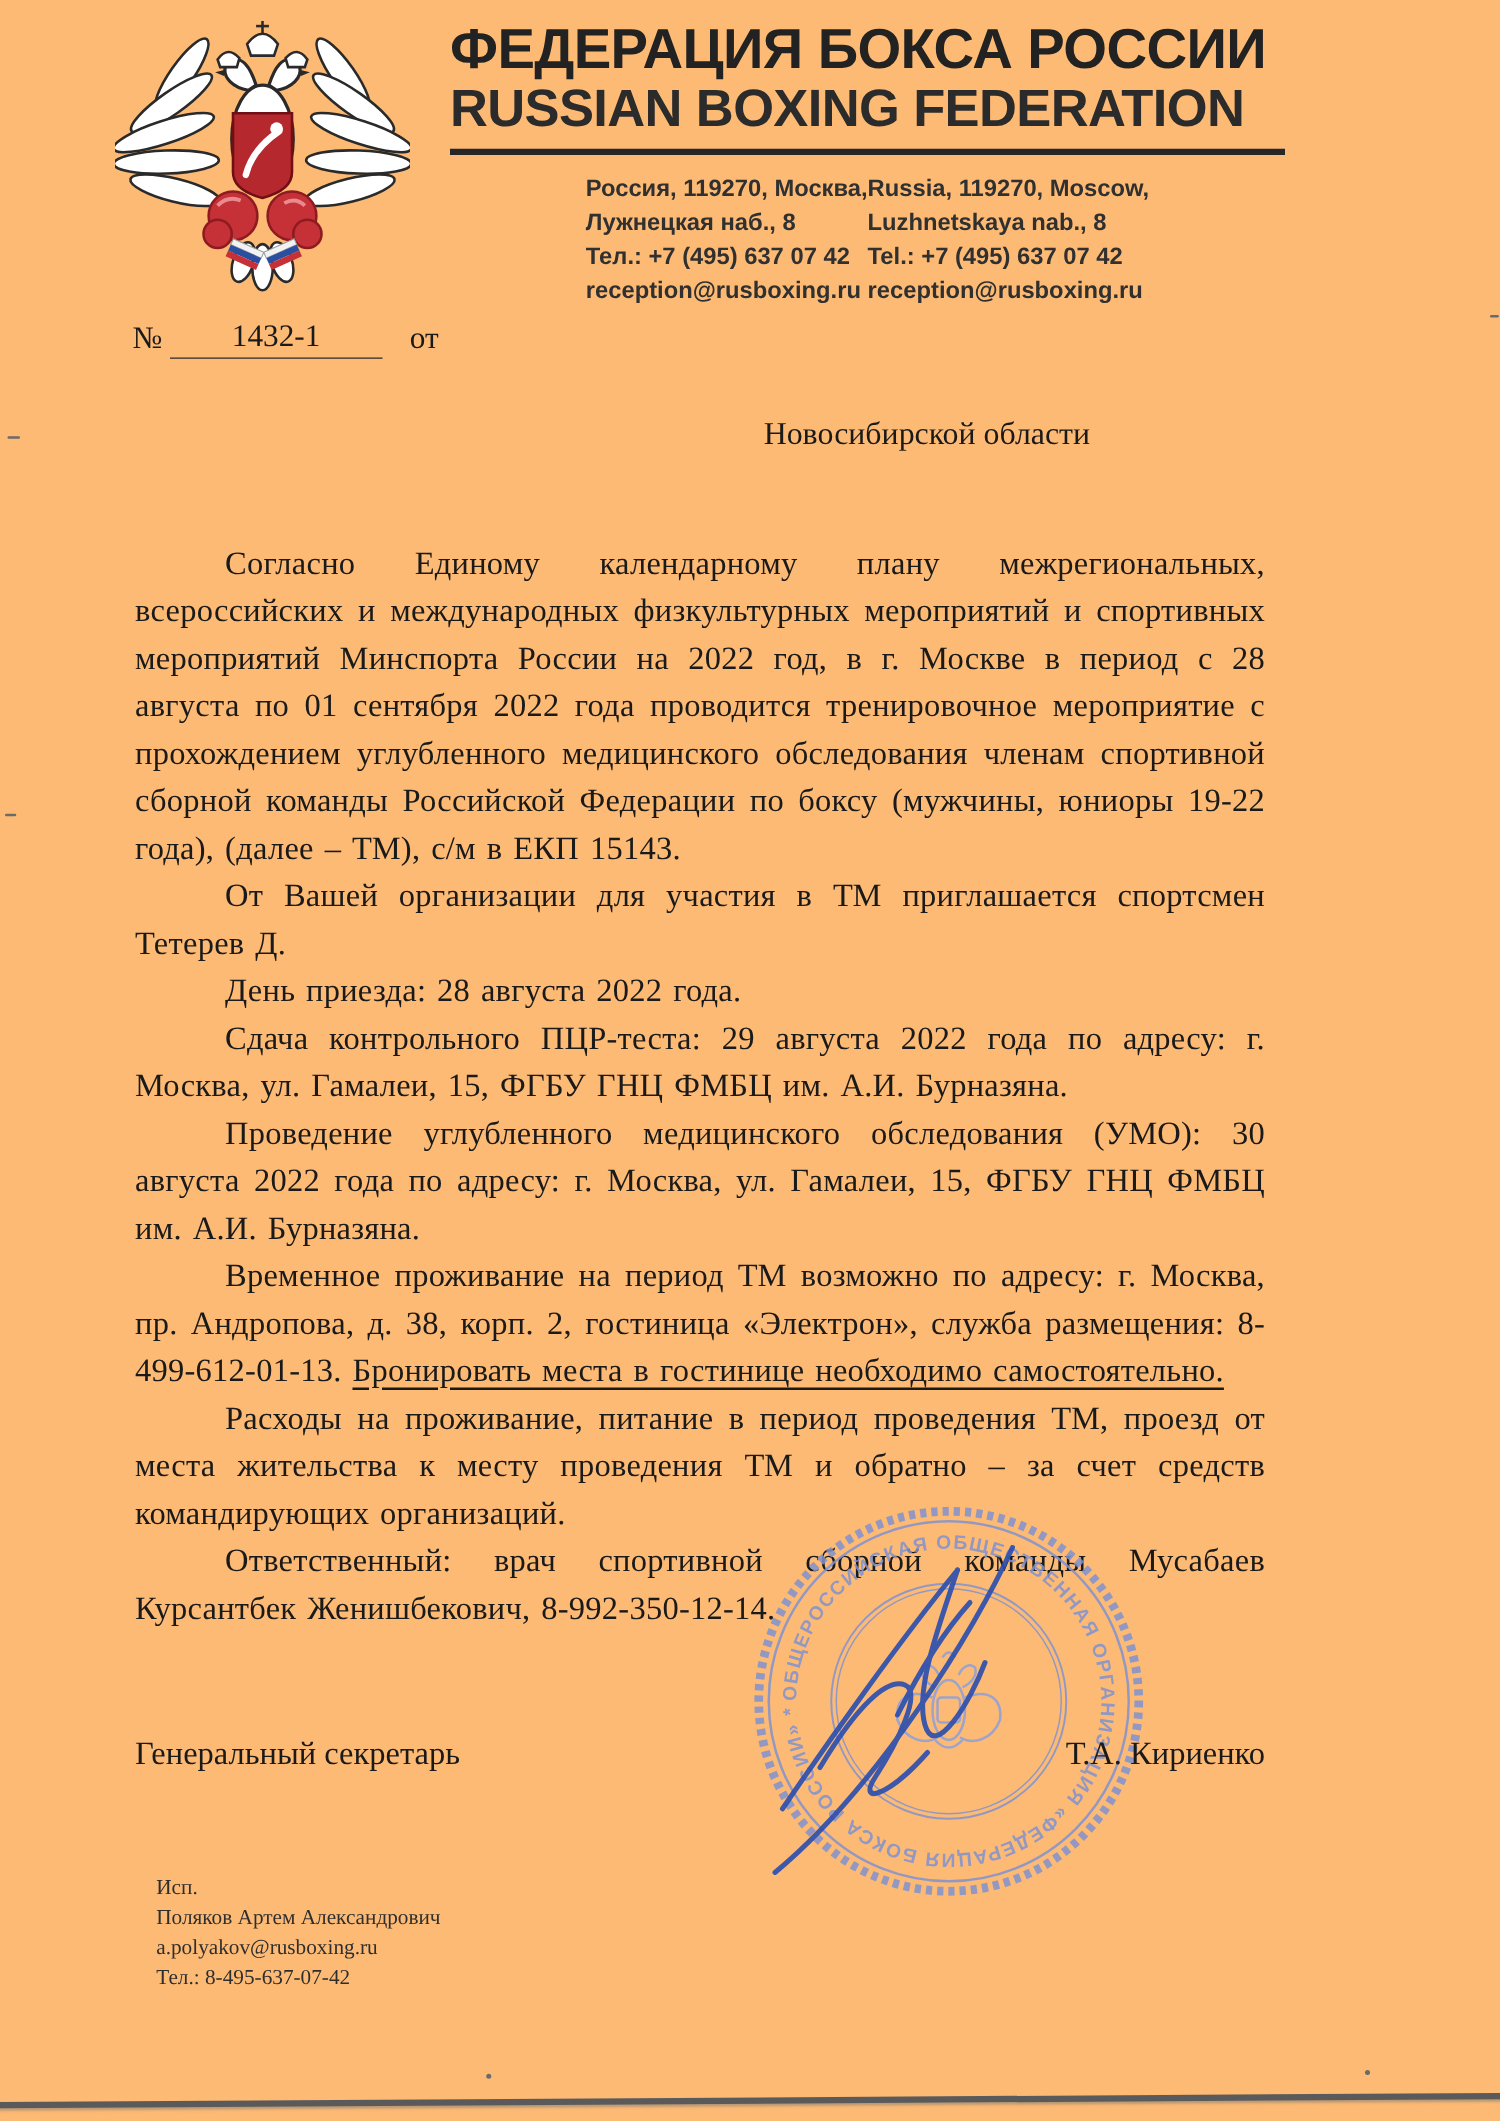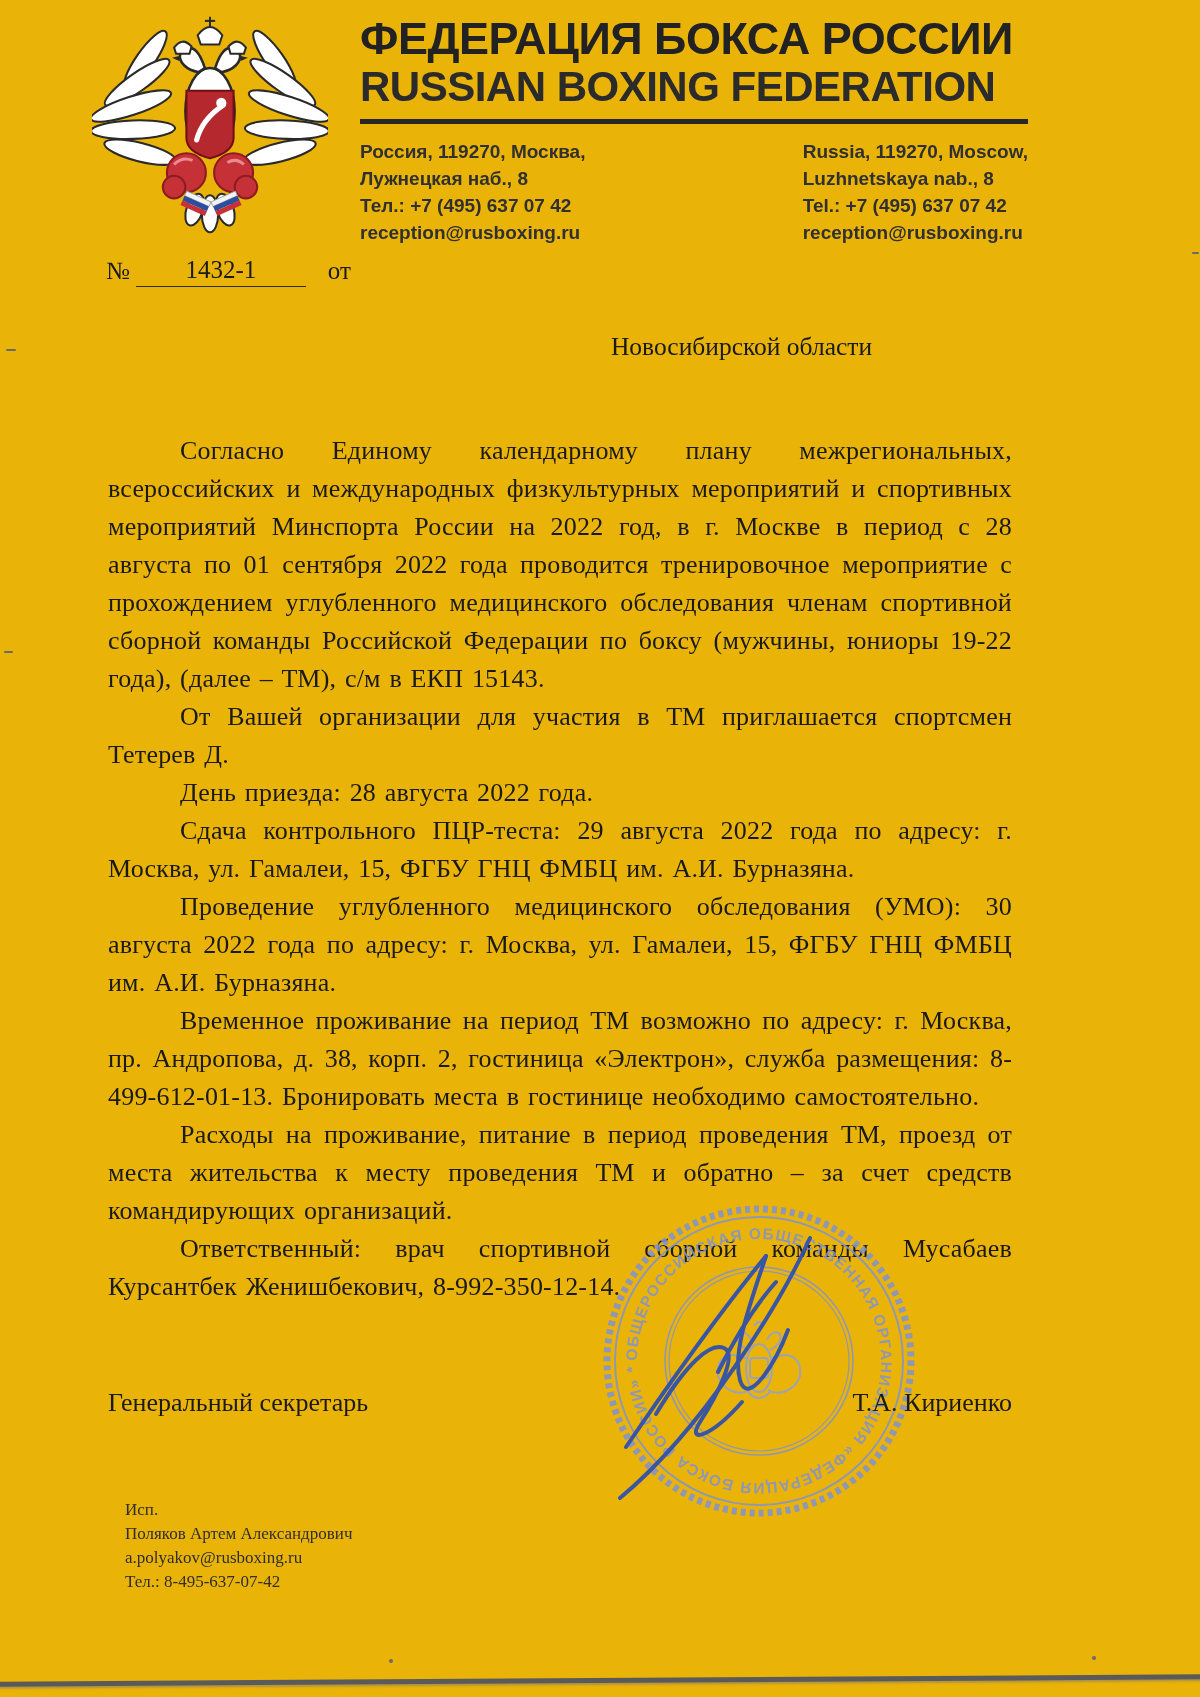--- a/index.html
+++ b/index.html
@@ -1,43 +1,43 @@
 <!DOCTYPE html>
 <html lang="ru"><head>
 <meta charset="utf-8">
 <style>
   html,body{margin:0;padding:0;background:#e8e8e8;}
   .page{
     position:relative;width:1200px;height:1697px;margin:0 auto;
-    background:#eab308;overflow:hidden;
+    background:#fdba74;overflow:hidden;
     font-family:"Liberation Serif","DejaVu Serif",serif;color:#1a1a1a;
   }
   
   .logo-wrap{position:absolute;left:92px;top:8px;width:236px;height:232px;}
   .masthead{position:absolute;left:360px;top:14px;width:668px;font-family:"Liberation Sans","DejaVu Sans",sans-serif;}
   .title-ru{font-size:45px;font-weight:800;letter-spacing:-0.5px;line-height:50px;color:#222;white-space:nowrap;}
   .title-en{font-size:42px;font-weight:700;letter-spacing:-0.5px;line-height:46px;color:#2b2b2b;white-space:nowrap;}
   .rule{height:5px;background:#272727;margin-top:9px;}
-  .addr-row{display:flex;justify-content:space-between;margin-top:14px;}
+  .addr-row{display:flex;justify-content:center;margin-top:14px;}
   .addr-col{font-size:19px;font-weight:600;line-height:27px;color:#303030;}
   .addr-col span{display:block;}
   
   .ref-row{position:absolute;left:100px;top:256px;font-size:25px;display:flex;align-items:flex-end;}
   .ref-label{padding:0 6px 2px 6px;}
   .ref-fill{display:inline-block;border-bottom:1.6px solid #2a2a2a;text-align:center;padding-bottom:2px;}
   .ref-num{width:170px;}
   .ref-date{width:335px;margin-left:14px;}
   .ref-ot{padding:0 8px 2px 22px;}
   
   .addressee{position:absolute;right:186px;top:328px;width:545px;text-align:center;font-size:25.5px;line-height:38px;}
   .addressee .l1{display:block;white-space:nowrap;}
   
   .body-text{position:absolute;left:108px;top:432px;width:904px;font-size:26px;line-height:38px;letter-spacing:0.2px;word-spacing:2px;text-align:justify;}
   .para{margin:0;text-indent:72px;}
-  .u{text-underline-offset:5px;text-decoration-thickness:1.5px;}
+  .u{text-decoration:underline;text-underline-offset:5px;text-decoration-thickness:1.5px;}
   
   .sig-title{position:absolute;left:108px;top:1388px;font-size:26px;}
   .sig-name{position:absolute;right:188px;top:1388px;font-size:26px;}
   .stamp{position:absolute;left:598px;top:1200px;width:322px;height:322px;opacity:0.85;}
   .signature{position:absolute;left:598px;top:1212px;width:272px;height:296px;}
   
   .footer{position:absolute;left:125px;top:1498px;font-size:17px;line-height:24px;color:#2e2e2e;font-family:Liberation Serif, serif;}
   .footer span{display:block;}
   
   .scan-edge{position:absolute;left:-6px;top:1678px;width:1212px;height:5px;background:#5a5a5a;transform:rotate(-0.35deg);box-shadow:0 2px 2px rgba(120,120,120,.5);}

